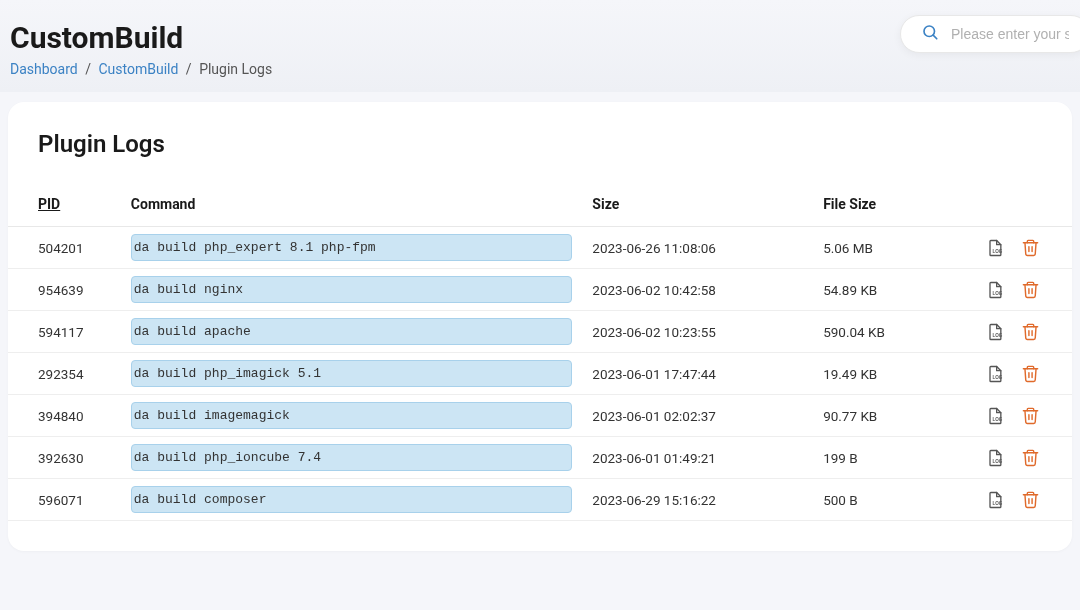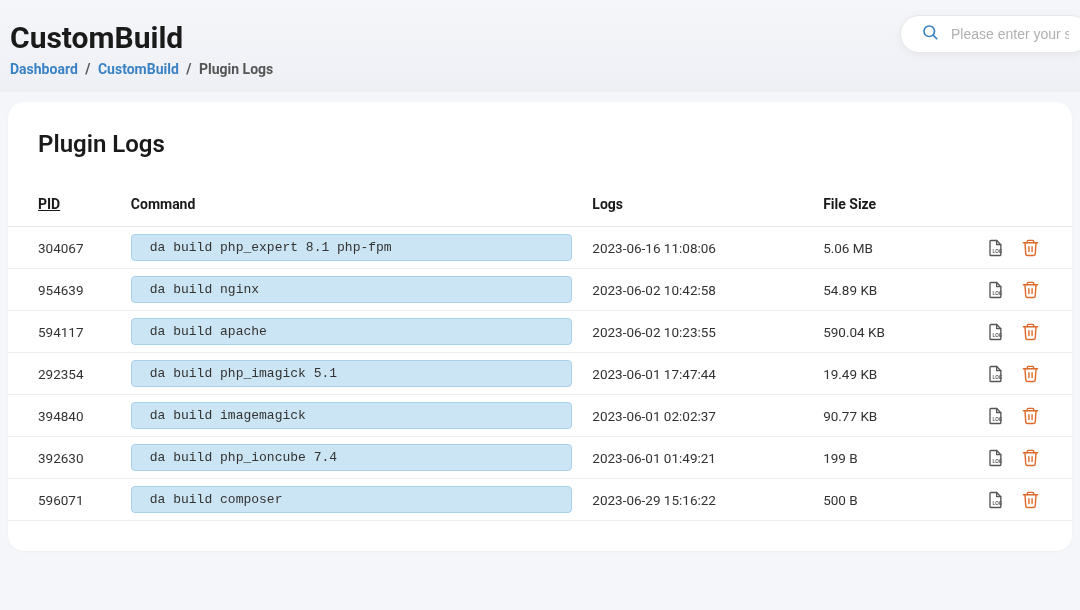--- a/index.html
+++ b/index.html
@@ -22,21 +22,20 @@
     }
     .page-title {
       font-size: 30px;
       font-weight: 700;
       color: #1a1a1a;
       margin-bottom: 6px;
     }
     .breadcrumb {
       font-size: 14px;
       color: #555;
-      font-weight: bold;
     }
     .breadcrumb a {
       color: #3b82c4;
       text-decoration: none;
     }
     .breadcrumb .sep {
       margin: 0 4px;
       color: #555;
     }
     .search-box {
@@ -113,21 +112,21 @@
     }
     .col-pid { width: 110px; text-decoration: underline; }
     .col-cmd { width: 450px; }
     .col-date { width: 225px; }
     .col-size { width: 145px; }
     .col-actions { width: 80px; text-align: right;}
     .command-chip {
       background: #cce5f4;
       border: 1px solid #a8d1eb;
       border-radius: 4px;
-      padding: 5px 18px;
+      padding: 5px 2px;
       font-family: "Courier New", Courier, monospace;
       font-size: 13px;
       color: #333;
       display: block;
       width: 100%;
     }
     .actions-cell {
       text-align: right;
       white-space: nowrap;
     }
@@ -172,32 +171,32 @@
   </div>
 </div>
 
 <div class="card">
   <h2 class="card-title">Plugin Logs</h2>
   <table class="table">
     <thead>
       <tr>
         <th class="col-pid">PID</th>
         <th class="col-cmd">Command</th>
-        <th class="col-date">Logs</th>
+        <th class="col-date">Size</th>
         <th class="col-size">File Size</th>
         <th class="col-actions"></th>
       </tr>
     </thead>
     <tbody id="table-body">
   <tr>
-    <td>304067</td>
+    <td>504201</td>
     <td>
       <span class="command-chip">da build php_expert 8.1 php-fpm</span>
     </td>
-    <td>2023-06-16 11:08:06</td>
+    <td>2023-06-26 11:08:06</td>
     <td>5.06 MB</td>
     <td class="actions-cell">
       <span class="icon-btn log-icon">
         <svg width="20" height="20" viewBox="0 0 24 24" fill="none" stroke-width="1.6" stroke-linecap="round" stroke-linejoin="round">
           <path d="M14 3H7a1 1 0 0 0-1 1v16a1 1 0 0 0 1 1h11a1 1 0 0 0 1-1V8z"></path>
           <polyline points="14 3 14 8 19 8"></polyline>
           <text x="9" y="18" font-size="5.5" font-family="Arial" fill="#555" stroke="none" font-weight="bold">LOG</text>
         </svg>
       </span>
       <span class="icon-btn trash-icon">

